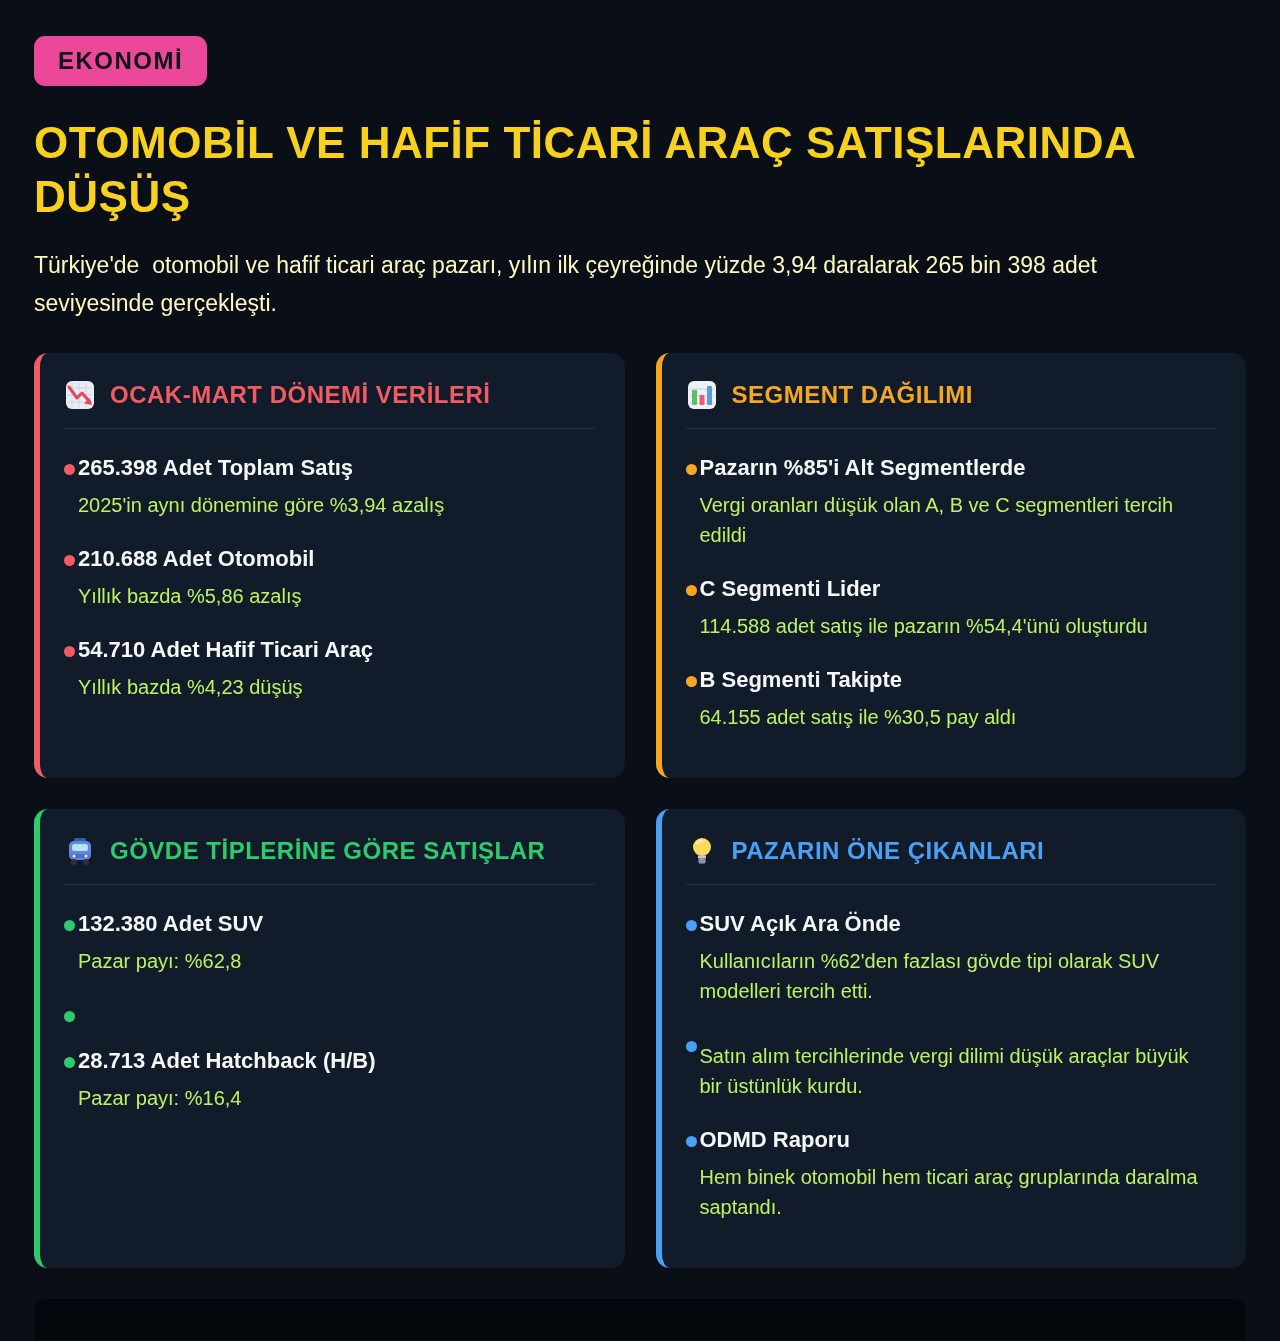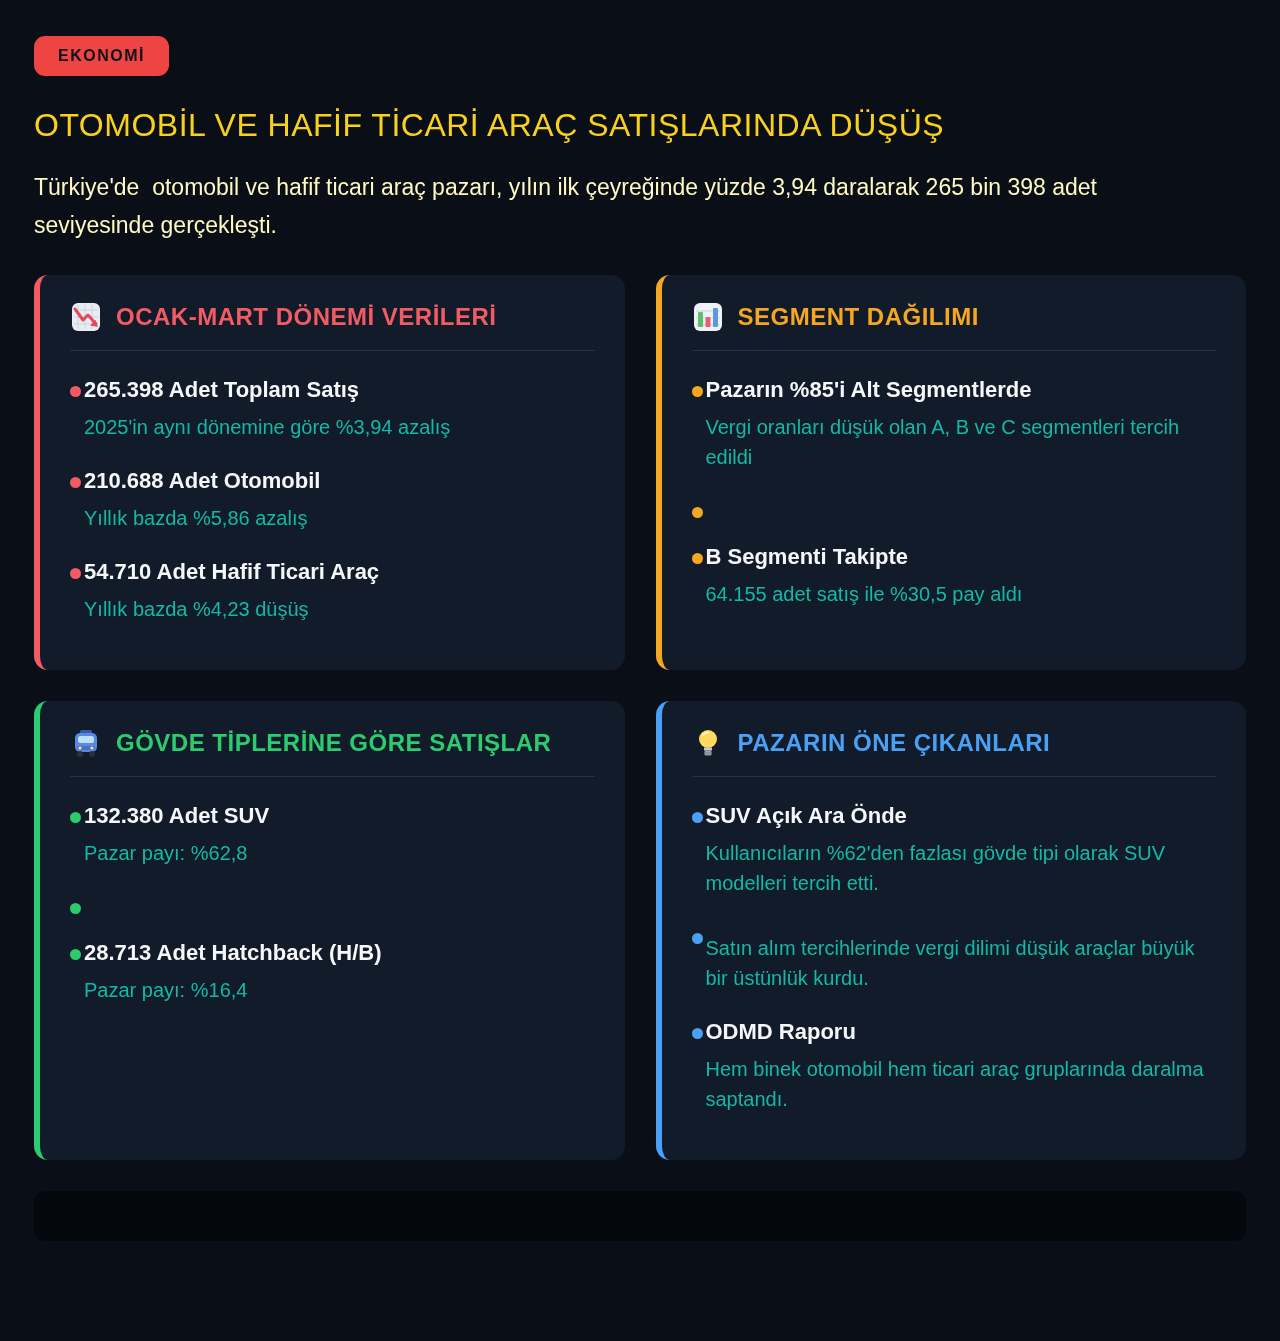--- a/index.html
+++ b/index.html
@@ -6,29 +6,29 @@
   html,body { background:#0a0e17; }
   body {
     width:1280px; min-height:1341px;
     font-family:"Liberation Sans","DejaVu Sans",sans-serif;
     color:#e8ebf0;
   }
   .container { padding:36px 34px 34px 34px; }
 
   .badge {
     display:inline-block;
-    background:#ef4444; color:#101319;
-    font-size:16px; font-weight:bold; letter-spacing:1.5px;
+    background:#ec4899; color:#101319;
+    font-size:24px; font-weight:bold; letter-spacing:1.5px;
     padding:11px 24px; border-radius:11px;
   }
 
   .page-title {
     margin-top:30px;
     color:#f8d11c;
-    font-size:32px; font-weight:normal; line-height:1.22;
+    font-size:44px; font-weight:bold; line-height:1.22;
     letter-spacing:0.5px;
     max-width:1180px;
   }
 
   .intro {
     margin-top:24px;
     color:#fef9c3;
     font-size:23px; line-height:1.65; font-weight:400;
     white-space:pre-wrap;
     max-width:1180px;
@@ -38,40 +38,40 @@
     margin-top:30px;
     display:grid;
     grid-template-columns:1fr 1fr;
     gap:31px;
   }
 
   .card {
     background:#111b29;
     border-left:6px solid var(--accent,#888);
     border-radius:14px;
-    padding:26px 30px 20px 30px;
+    padding:26px 30px 20px 24px;
   }
   .card-title-row { display:flex; align-items:center; gap:14px; }
   .card-icon { width:32px; height:32px; flex:0 0 auto; display:inline-flex; }
   .card-icon svg { width:32px; height:32px; }
   .card-title {
     color:var(--accent); font-size:24px; font-weight:bold;
     letter-spacing:0.5px;
   }
   .divider { height:1px; background:#27313f; margin:17px 0 26px 0; }
 
   .item { display:flex; gap:3px; margin-bottom:26px; }
   .dot {
     width:11px; height:11px; border-radius:50%;
     background:var(--accent); flex:0 0 auto; margin-top:9px;
   }
   .item-heading { color:#f6f7f9; font-size:22px; font-weight:bold; }
   .item-detail {
     margin-top:9px;
-    color:#14b8a6; font-size:20px; line-height:1.5; font-weight:400;
+    color:#bef264; font-size:20px; line-height:1.5; font-weight:400;
     max-width:500px;
   }
 
   .footer {
     margin-top:31px;
     background:#04070c;
     border-radius:12px;
     padding:25px 27px;
     color:#a9b1ba; font-size:18px; font-weight:bold;
   }
@@ -141,20 +141,24 @@
       <div class="divider"></div>
       <div class="item">
         <span class="dot"></span>
         <div>
             <div class="item-heading">Pazarın %85'i Alt Segmentlerde</div>
         <div class="item-detail">Vergi oranları düşük olan A, B ve C segmentleri tercih edildi</div>
           </div>
       </div>
       <div class="item">
         <span class="dot"></span>
+        <div>
+            <div class="item-heading">C Segmenti Lider</div>
+        <div class="item-detail">114.588 adet satış ile pazarın %54,4'ünü oluşturdu</div>
+          </div>
       </div>
       <div class="item">
         <span class="dot"></span>
         <div>
             <div class="item-heading">B Segmenti Takipte</div>
         <div class="item-detail">64.155 adet satış ile %30,5 pay aldı</div>
           </div>
       </div>
     </section>
 

